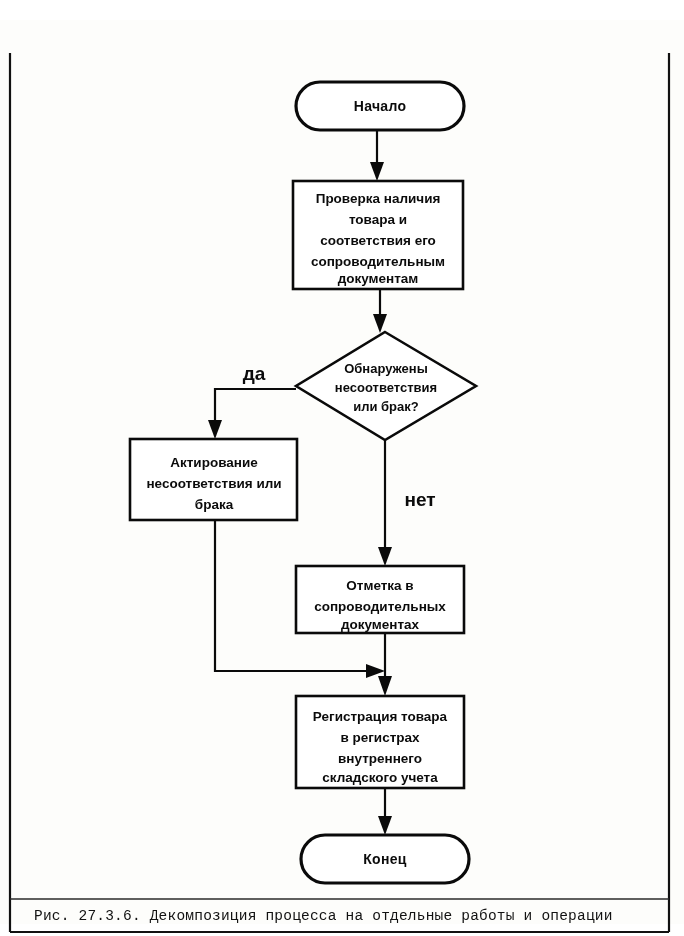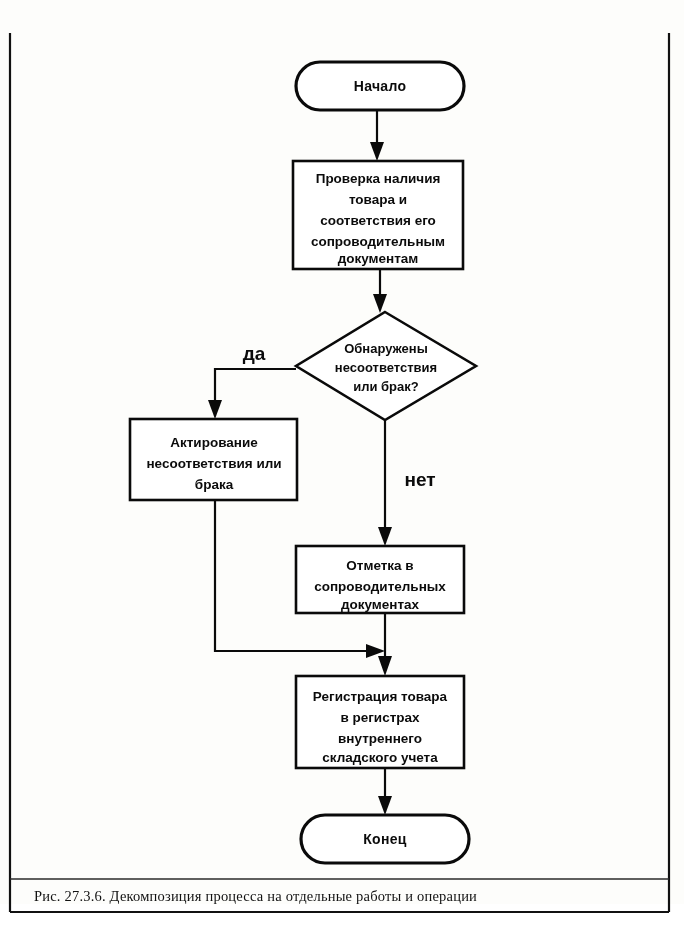--- a/index.html
+++ b/index.html
@@ -12,20 +12,21 @@
     width: 684px;
     height: 936px;
     overflow: hidden;
     font-family: "Liberation Sans", sans-serif;
   }
   #page {
     position: relative;
     width: 684px;
     height: 904px;
     background: #fdfdfb;
+    margin-top: 20px;
   }
   #figure-svg {
     position: absolute;
     left: 0;
     top: 0;
     width: 684px;
     height: 936px;
   }
   .node-text {
     font-family: "Liberation Sans", sans-serif;
@@ -82,21 +83,21 @@
   .frame-line-thin {
     stroke: #2a2a2a;
     stroke-width: 1.4;
     fill: none;
   }
   #caption {
     position: absolute;
     left: 34px;
     top: 888px;
     width: 600px;
-    font-family: Liberation Serif, serif;
+    font-family: Liberation Mono, monospace;
     font-size: 14.5px;
     color: #121212;
     letter-spacing: 0.2px;
     white-space: nowrap;
   }
 </style>
 </head>
 <body>
 
 <div id="page">

